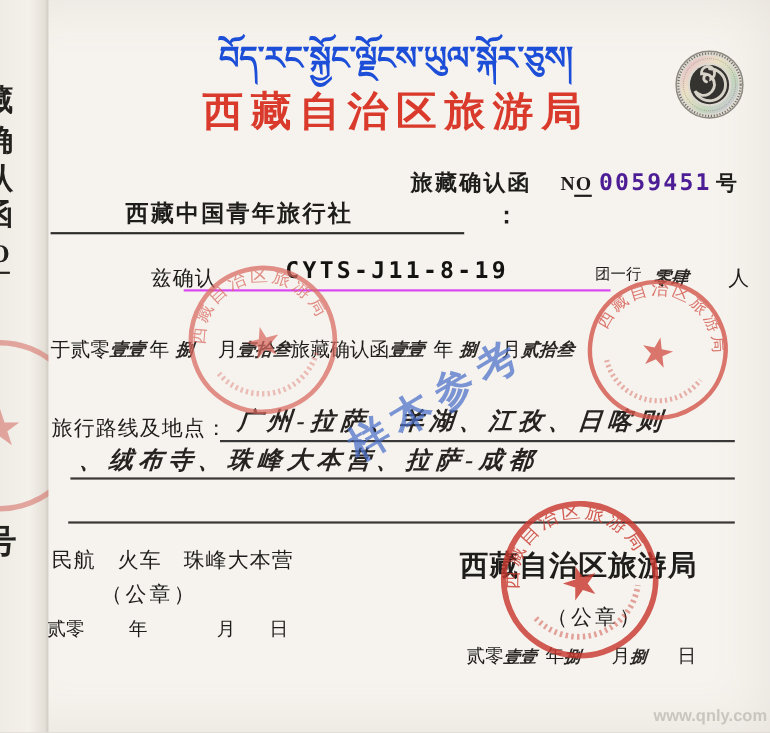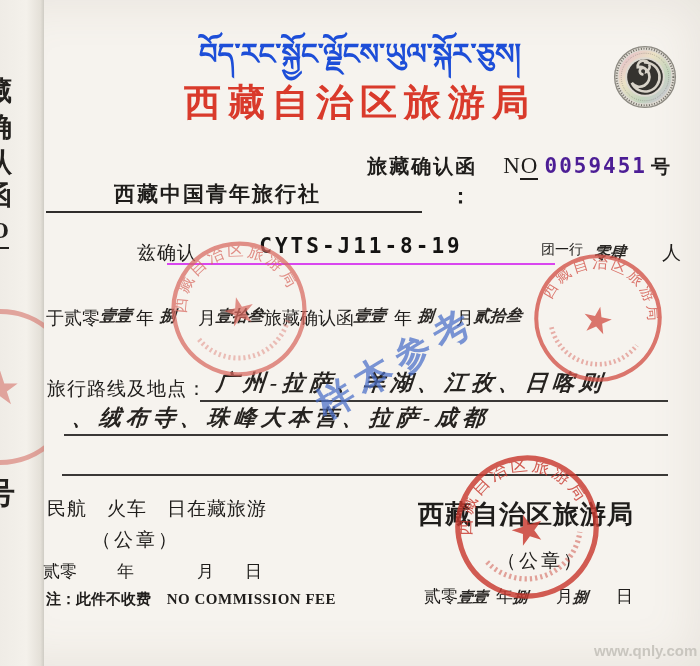--- a/index.html
+++ b/index.html
@@ -16,21 +16,21 @@
   .spine-char{position:absolute;left:0;width:17px;overflow:hidden;height:34px;}
   .spine-char>span{display:inline-block;margin-left:-15px;font-weight:bold;font-size:27px;line-height:30px;color:#23211e;}
   .spine-o>span{font-size:23px;border-bottom:2px solid #23211e;padding-bottom:1px;margin-left:-9px;font-family:"Liberation Serif",serif;}
   
   .tibetan{position:absolute;left:120px;top:30px;width:480px;text-align:center;
     font-size:29px;line-height:48px;color:#1d4ed8;font-weight:bold;}
   .main-title{position:absolute;left:100px;top:82px;width:520px;text-align:center;
     font-size:37px;line-height:42px;font-weight:bold;color:#d93a2b;letter-spacing:7px;}
   .doc-line{position:absolute;right:30px;top:153px;display:flex;align-items:baseline;}
   .doc-type{font-size:20px;font-weight:bold;letter-spacing:2px;}
-  .no-label{font-size:23px;font-weight:normal;margin-left:26px;font-family:"Liberation Serif",serif;text-align:right;}
+  .no-label{font-size:18px;font-weight:bold;margin-left:26px;font-family:"Liberation Serif",serif;text-align:right;}
   .no-o{border-bottom:2px solid #1f1d1b;padding:0 1px;}
   .serial{font-family:"DejaVu Sans Mono",monospace;font-size:21px;font-weight:bold;
     color:#4c1d95;letter-spacing:2px;margin-left:6px;}
   .no-suffix{font-size:19px;font-weight:bold;margin-left:4px;}
   
   .emblem{position:absolute;left:612px;top:44px;width:66px;height:66px;}
   
   .addr-row{position:absolute;left:46px;top:180px;display:flex;align-items:flex-end;gap:20px;}
   .addr-line{width:308px;border-bottom:2px solid #2f2d2b;padding:0 0 3px 68px;
     font-size:21px;letter-spacing:2px;font-weight:600;}
@@ -42,21 +42,21 @@
   .conf-code{font-family:"DejaVu Sans Mono",monospace;font-size:21px;font-weight:bold;letter-spacing:3px;color:#141312;}
   .team-pre{position:absolute;left:541px;top:241px;font-size:14px;}
   .team-count{position:absolute;left:594px;top:243px;}
   .team-suf{position:absolute;left:662px;top:240px;font-size:19px;}
   
   .hw{display:inline-block;font-style:italic;font-weight:600;color:#2a2724;
     transform:skewX(-6deg) rotate(-1deg);font-size:16px;}
   .script{font-style:italic;font-weight:600;color:#262320;letter-spacing:5px;
     font-size:22px;transform:skewX(-5deg);}
   
-  .date-row{position:absolute;left:46px;top:306px;display:flex;align-items:flex-start;font-size:18px;white-space:nowrap;}
+  .date-row{position:absolute;left:46px;top:306px;display:flex;align-items:center;font-size:18px;white-space:nowrap;}
   .date-row .hw{font-size:16px;}
   .g4{margin-right:4px}.g6{margin-right:6px}.g8{margin-right:8px}.g22{margin-right:22px}
   
   .route-label{position:absolute;left:47px;top:376px;font-size:19px;letter-spacing:1px;}
   .route-line1{position:absolute;left:200px;top:366px;width:468px;height:34px;border-bottom:2px solid #3a3836;}
   .route-line1 .script{position:absolute;left:16px;top:2px;}
   .route-line2{position:absolute;left:64px;top:401px;width:604px;height:33px;border-bottom:2px solid #3a3836;}
   .route-line2 .script{position:absolute;left:8px;top:2px;}
   
   .divider{position:absolute;left:62px;top:474px;width:606px;border-top:2px solid #3a3836;}
@@ -168,30 +168,26 @@
   <span class="route-label">旅行路线及地点：</span>
   <div class="route-line1">
     <span class="script">广州-拉萨、羊湖、江孜、日喀则</span>
   </div>
   <div class="route-line2">
     <span class="script">、绒布寺、珠峰大本营、拉萨-成都</span>
   </div>
 
   <div class="divider"></div>
 
-  <span class="services">民航　火车　日在藏旅游</span>
+  <span class="services">民航　火车　珠峰大本营</span>
   <span class="seal-label-left">（公章）</span>
   <span class="tdate p0">贰零</span>
   <span class="tdate p1">年</span>
   <span class="tdate p2">月</span>
   <span class="tdate p3">日</span>
-  <div class="note-row">
-    <span>注：此件不收费</span>
-    <span class="note-en">NO COMMISSION FEE</span>
-  </div>
 
   <span class="bureau-name">西藏自治区旅游局</span>
   <span class="seal-label-right">（公章）</span>
   <div class="bureau-date">
     <span>贰零</span>
     <span class="hw g8">壹壹</span>
     <span>年</span>
     <span class="hw g28">捌</span>
     <span>月</span>
     <span class="hw g28">捌</span>

